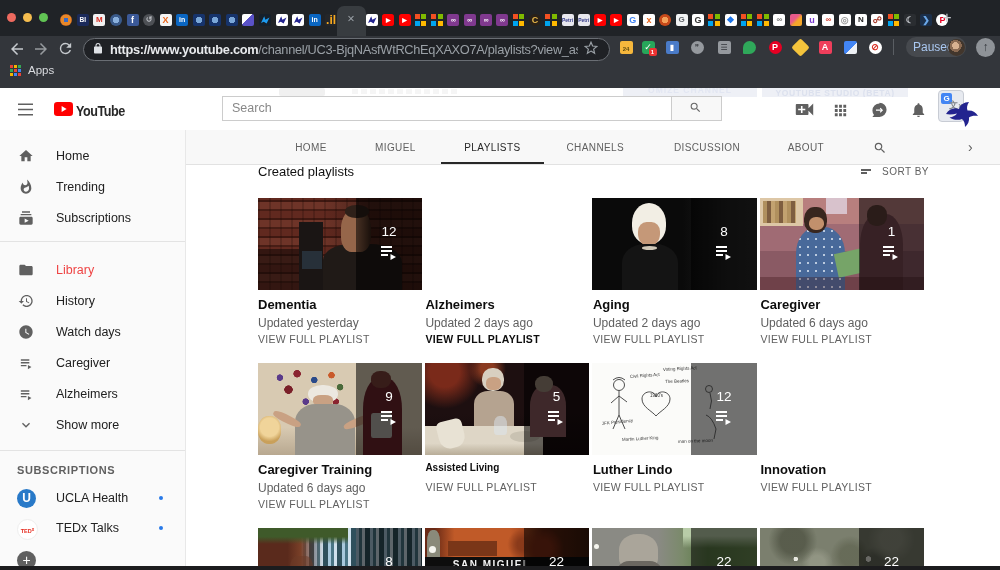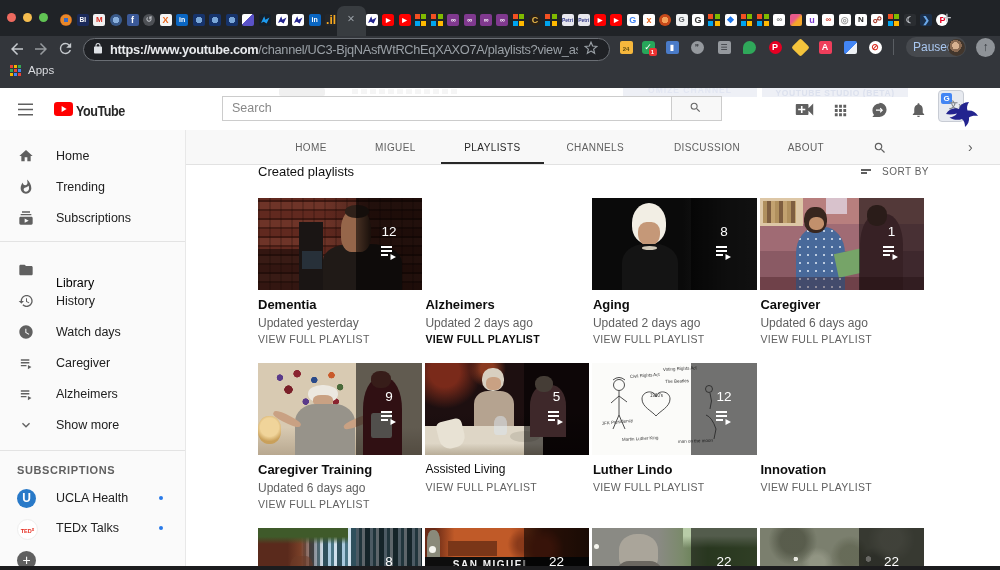--- a/index.html
+++ b/index.html
@@ -168,21 +168,21 @@
       </svg></div>
 <div class="a sbt" style="left:56px;top:179.5px;color:#212121;">Trending</div>
 <div class="a" style="left:18px;top:210px;width:16px;height:16px;"><svg width="16" height="16" viewBox="0 0 24 24">
         <path d="M20 8H4V6h16v2zm-2-6H6v2h12V2zm4 10v8c0 1.1-.9 2-2 2H4c-1.1 0-2-.9-2-2v-8c0-1.1.9-2 2-2h16c1.1 0 2 .9 2 2zm-6 4l-6-3.27v6.53L16 16z" fill="#606060"></path>
       </svg></div>
 <div class="a sbt" style="left:56px;top:211px;color:#212121;">Subscriptions</div>
 <div class="a" style="left:0;top:241px;width:185px;height:1px;background:#e3e3e3;"></div>
 <div class="a" style="left:18px;top:262px;width:16px;height:16px;"><svg width="16" height="16" viewBox="0 0 24 24">
         <path d="M10 4H4c-1.1 0-1.99.9-1.99 2L2 18c0 1.1.9 2 2 2h16c1.1 0 2-.9 2-2V8c0-1.1-.9-2-2-2h-8l-2-2z" fill="#606060"></path>
       </svg></div>
-<div class="a sbt" style="left:56px;top:276px;color:#000000;">Library</div>
+<div class="a sbt" style="left:56px;top:263px;color:#ef4444;">Library</div>
 <div class="a" style="left:18px;top:293px;width:16px;height:16px;"><svg width="16" height="16" viewBox="0 0 24 24">
         <path d="M13 3c-4.97 0-9 4.03-9 9H1l3.89 3.89.07.14L9 12H6c0-3.87 3.13-7 7-7s7 3.13 7 7-3.13 7-7 7c-1.93 0-3.68-.79-4.94-2.06l-1.42 1.42C8.27 19.99 10.51 21 13 21c4.97 0 9-4.03 9-9s-4.03-9-9-9zm-1 5v5l4.28 2.54.72-1.21-3.5-2.08V8H12z" fill="#606060"></path>
       </svg></div>
 <div class="a sbt" style="left:56px;top:294px;color:#212121;">History</div>
 <div class="a" style="left:18px;top:324px;width:16px;height:16px;"><svg width="16" height="16" viewBox="0 0 24 24">
         <path d="M12 2C6.5 2 2 6.5 2 12s4.5 10 10 10 10-4.5 10-10S17.5 2 12 2zm4.2 14.2L11 13V7h1.5v5.2l4.5 2.7-.8 1.3z" fill="#606060"></path>
       </svg></div>
 <div class="a sbt" style="left:56px;top:325px;color:#212121;">Watch days</div>
 <div class="a" style="left:18px;top:355px;width:16px;height:16px;"><svg width="17" height="17" viewBox="0 0 24 24">
         <path d="M4 10h12v2H4zm0-4h12v2H4zm0 8h8v2H4zm10 0v6l5-3z" fill="#606060"></path>
@@ -333,21 +333,21 @@
 <div class="a" style="left:52%;top:74%;width:18%;height:12%;background:#c9c2b2;border-radius:50%;"></div>
 <div class="a" style="left:64%;top:24%;width:22%;height:56%;background:#8a5a5e;border-radius:40% 40% 0 0;"></div>
 <div class="a" style="left:67%;top:14%;width:11%;height:18%;background:#9a8878;border-radius:45%;"></div>
       <div class="a" style="right:0;top:0;width:40%;height:100%;background:rgba(0,0,0,0.55);"></div>
 <div class="a" style="right:0;top:26px;width:40%;text-align:center;color:#fff;font-size:13.5px;">5</div>
 <svg class="a" style="right:25px;top:48px;" width="16" height="14" viewBox="0 0 16 14">
 <path d="M0 1h11M0 5h11M0 9h7" stroke="#fff" stroke-width="1.8"></path>
 <path d="M9.5 8v6l5.5-3z" fill="#fff"></path>
       </svg>
     </div>
-<div class="a" style="left:425.4px;top:461.7px;font-size:12px;font-weight:normal;color:#0d0d0d;">Assisted Living</div>
+<div class="a" style="left:425.4px;top:461.7px;font-size:10px;font-weight:bold;color:#0d0d0d;">Assisted Living</div>
 <div class="a" style="left:425.4px;top:481.2px;font-size:10.5px;color:#606060;font-weight:normal;letter-spacing:0.3px;">VIEW FULL PLAYLIST</div>
 <div class="a" style="left:592.4px;top:362.9px;width:164.5px;height:92.2px;overflow:hidden;">
       <div class="a" style="left:0;top:0;width:100%;height:100%;background:#fbfbf9;"></div>
 <svg class="a" style="left:0;top:0;" width="164.5" height="92.2" viewBox="0 0 164.5 92.2">
 <g stroke="#3a3a3a" fill="none" stroke-width="0.9">
 <circle cx="27" cy="22" r="5.5"></circle>
 <path d="M27 27.5 V52 M27 33 l-8 7 M27 33 l8 6 M27 52 l-6 14 M27 52 l6 14"></path>
 <path d="M21 17 q6 -5 12 0"></path>
 <path d="M64 42 c0-8 -12-10 -14 -2 c-2 -8 -14 -6 -14 2 c0 8 10 12 14 17 c4 -5 14 -9 14 -17z" transform="translate(14,-6)"></path>
 </g>

